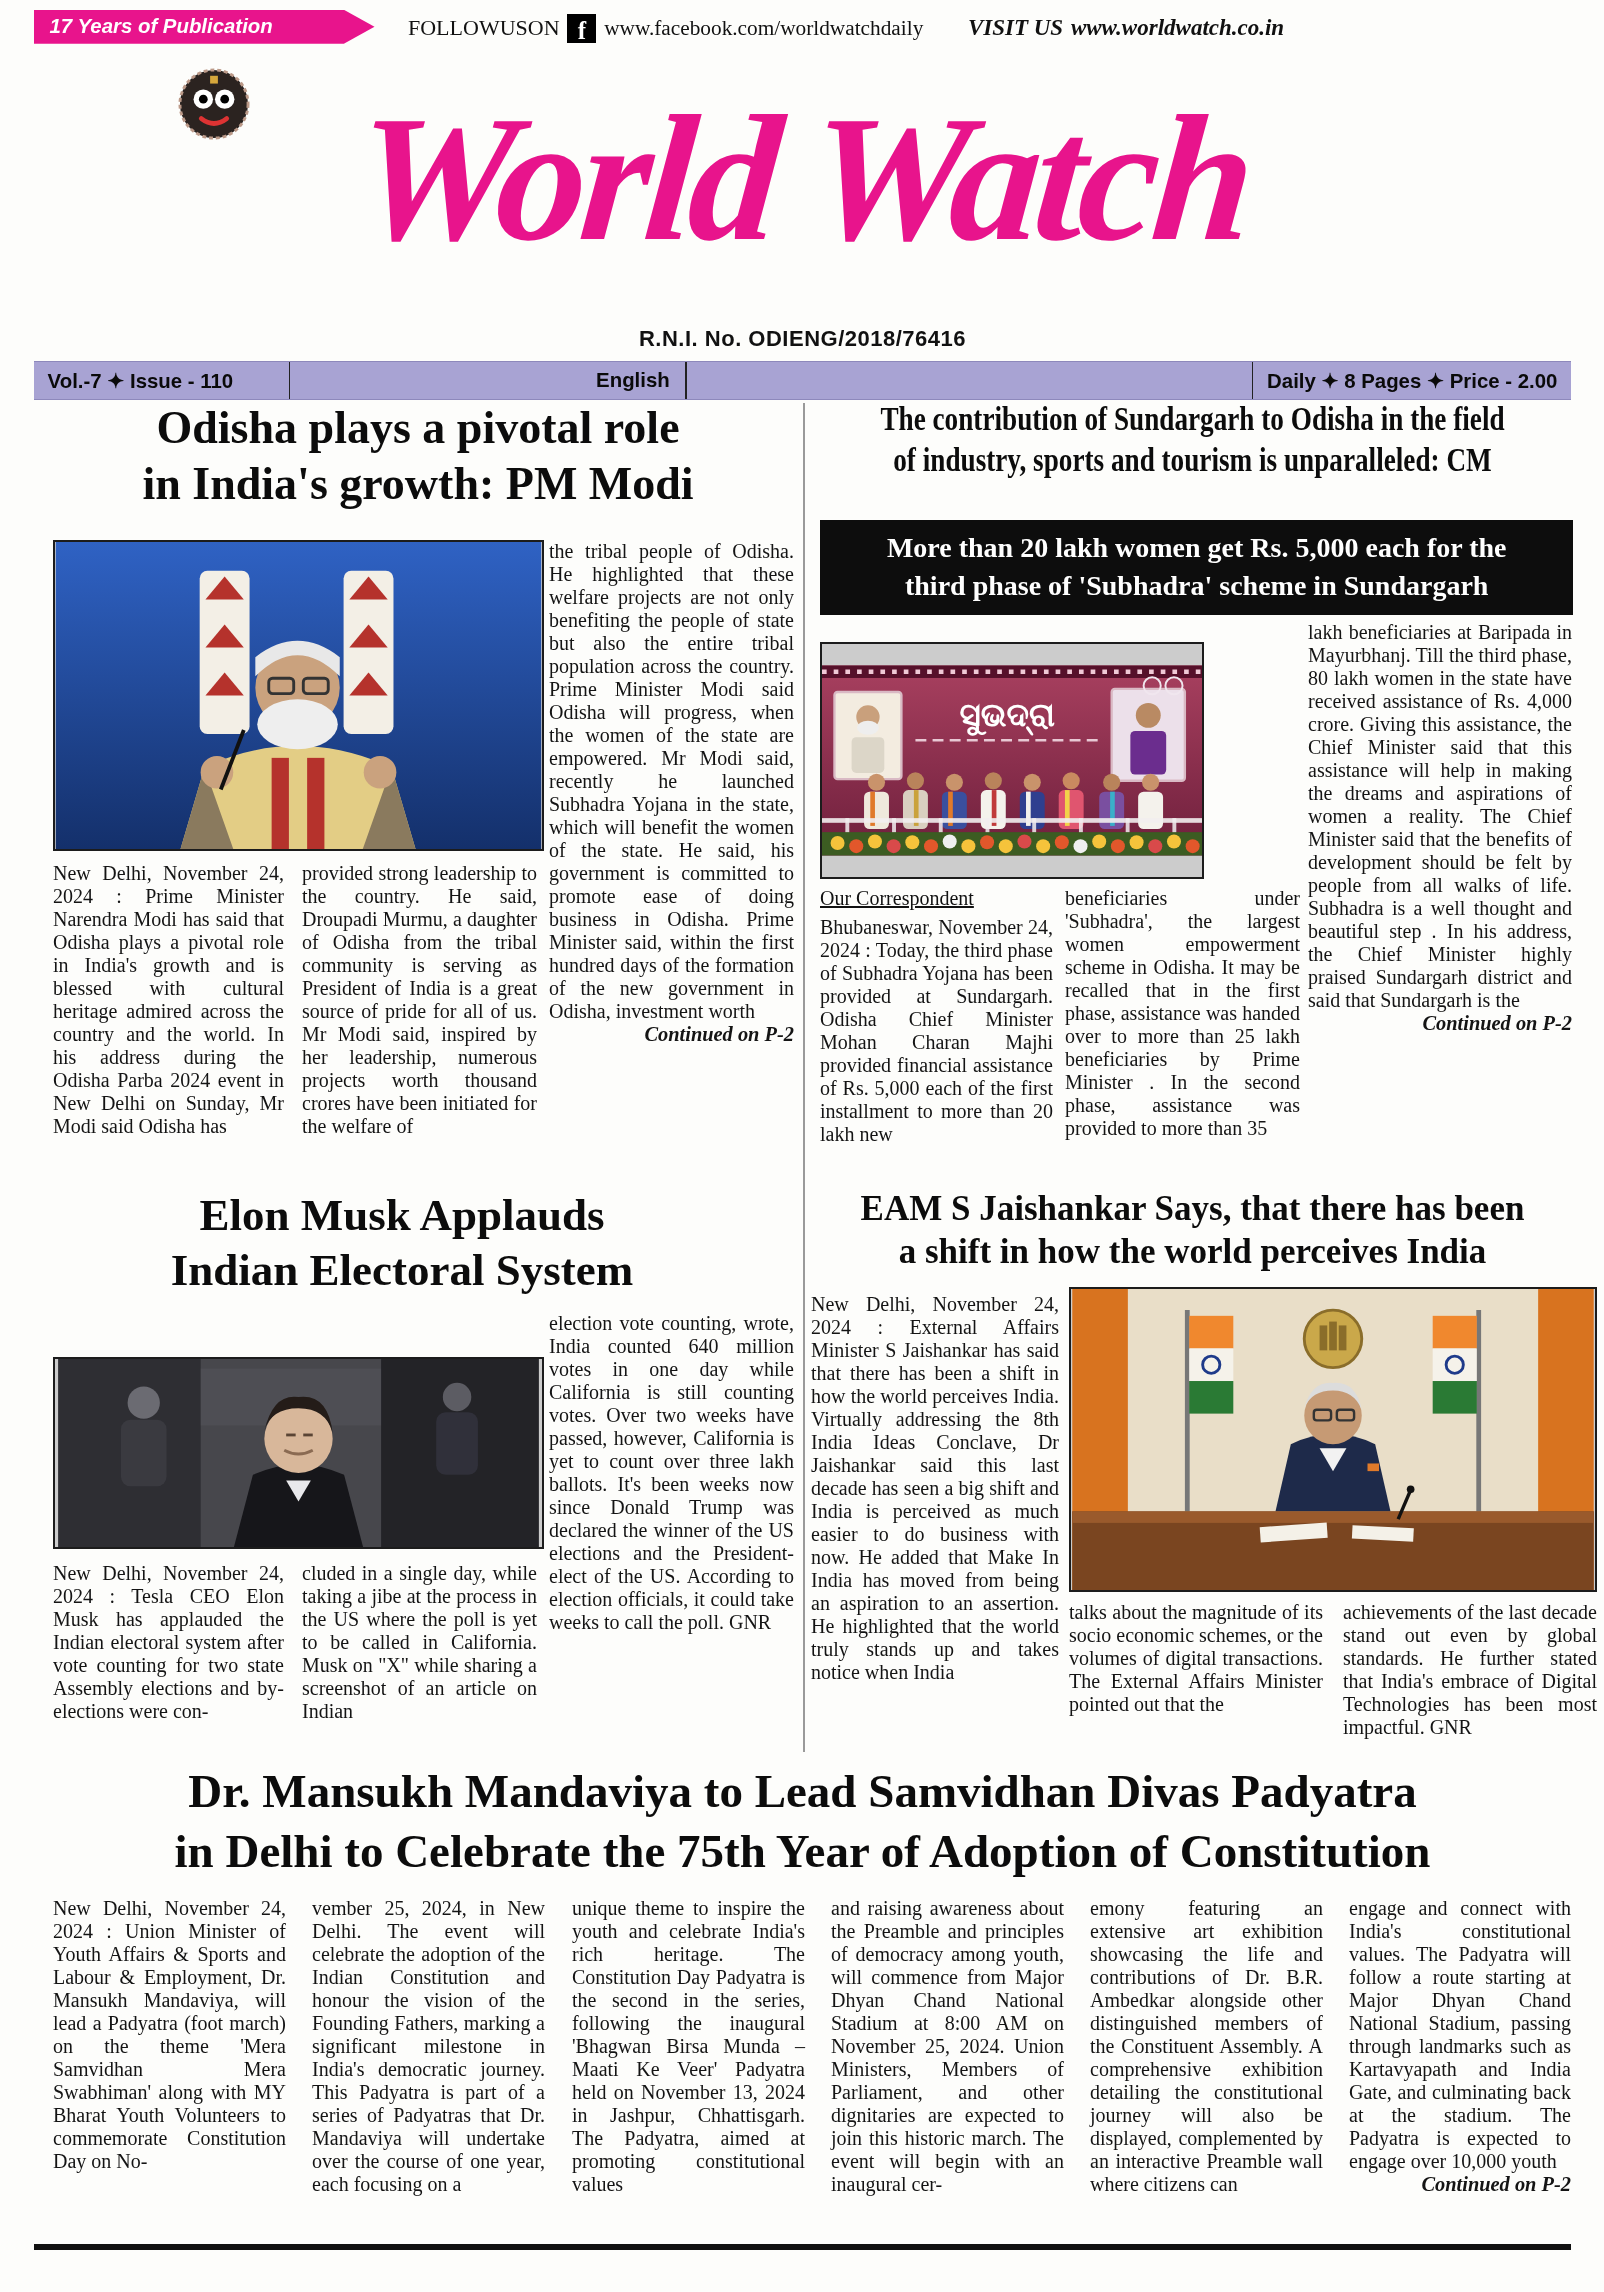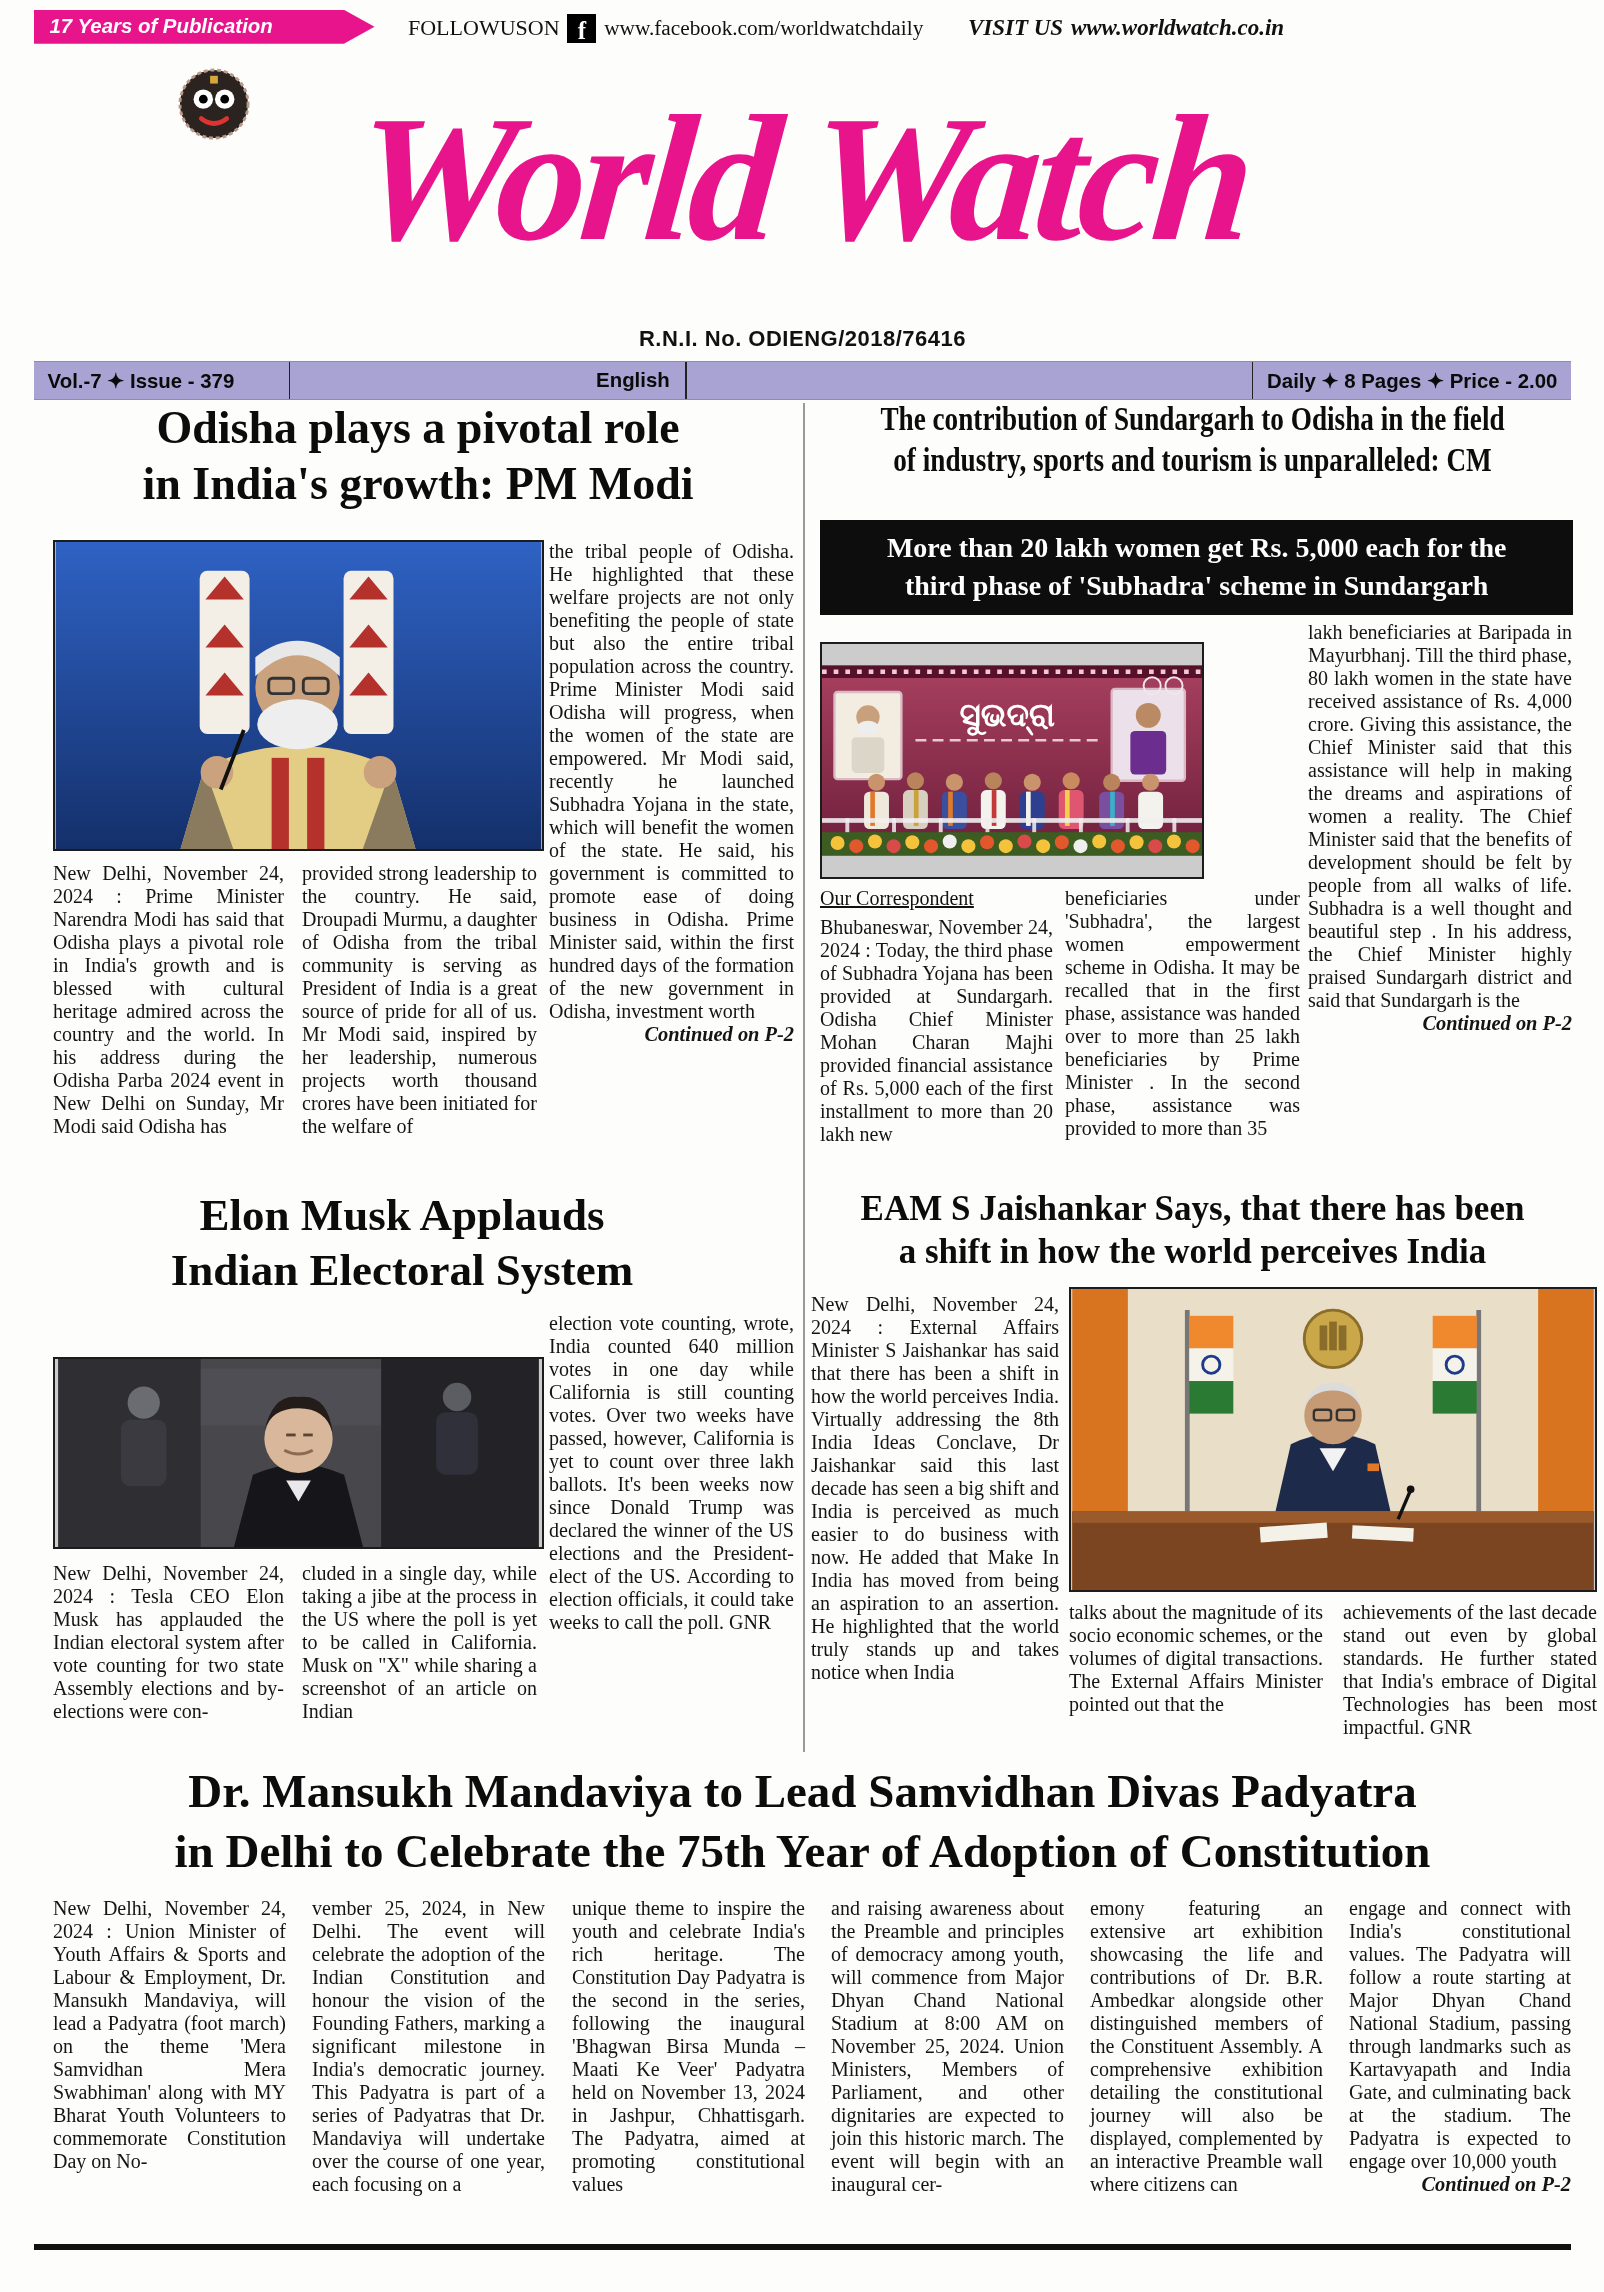--- a/index.html
+++ b/index.html
@@ -62,21 +62,21 @@
       <circle cx="26" cy="32" r="4.5" fill="#000"></circle>
         <circle cx="48" cy="32" r="4.5" fill="#000"></circle>
       <path d="M24 52 Q37 62 50 52" stroke="#d33" stroke-width="5" fill="none" stroke-linecap="round"></path>
       <rect x="33" y="8" width="8" height="8" fill="#d6a73c"></rect>
     </svg>
   </div>
   <div class="abs paper-title" style="left:0;top:89px;">World Watch</div>
   <div class="abs rni" style="left:0;top:326px;">R.N.I. No. ODIENG/2018/76416</div>
 
   <div class="abs infobar" style="left:34px;top:361px;width:1537px;height:37px;">
-    <span style="width:241px;padding-left:13.6px;">Vol.-7 ✦ Issue - 379</span>
+    <span style="width:241px;padding-left:13.6px;">Vol.-7 ✦ Issue - 110</span>
     <span class="ib-div"></span>
     <span style="flex:0 0 291px;"></span>
     <span style="padding:0 15.5px;">English</span>
     <span class="ib-div"></span>
     <span class="ib-div"></span>
     <span style="flex:1;"></span>
     <span class="ib-div"></span>
     <span style="padding:0 13.6px;">Daily ✦ 8 Pages ✦ Price - 2.00</span>
   </div>
 

